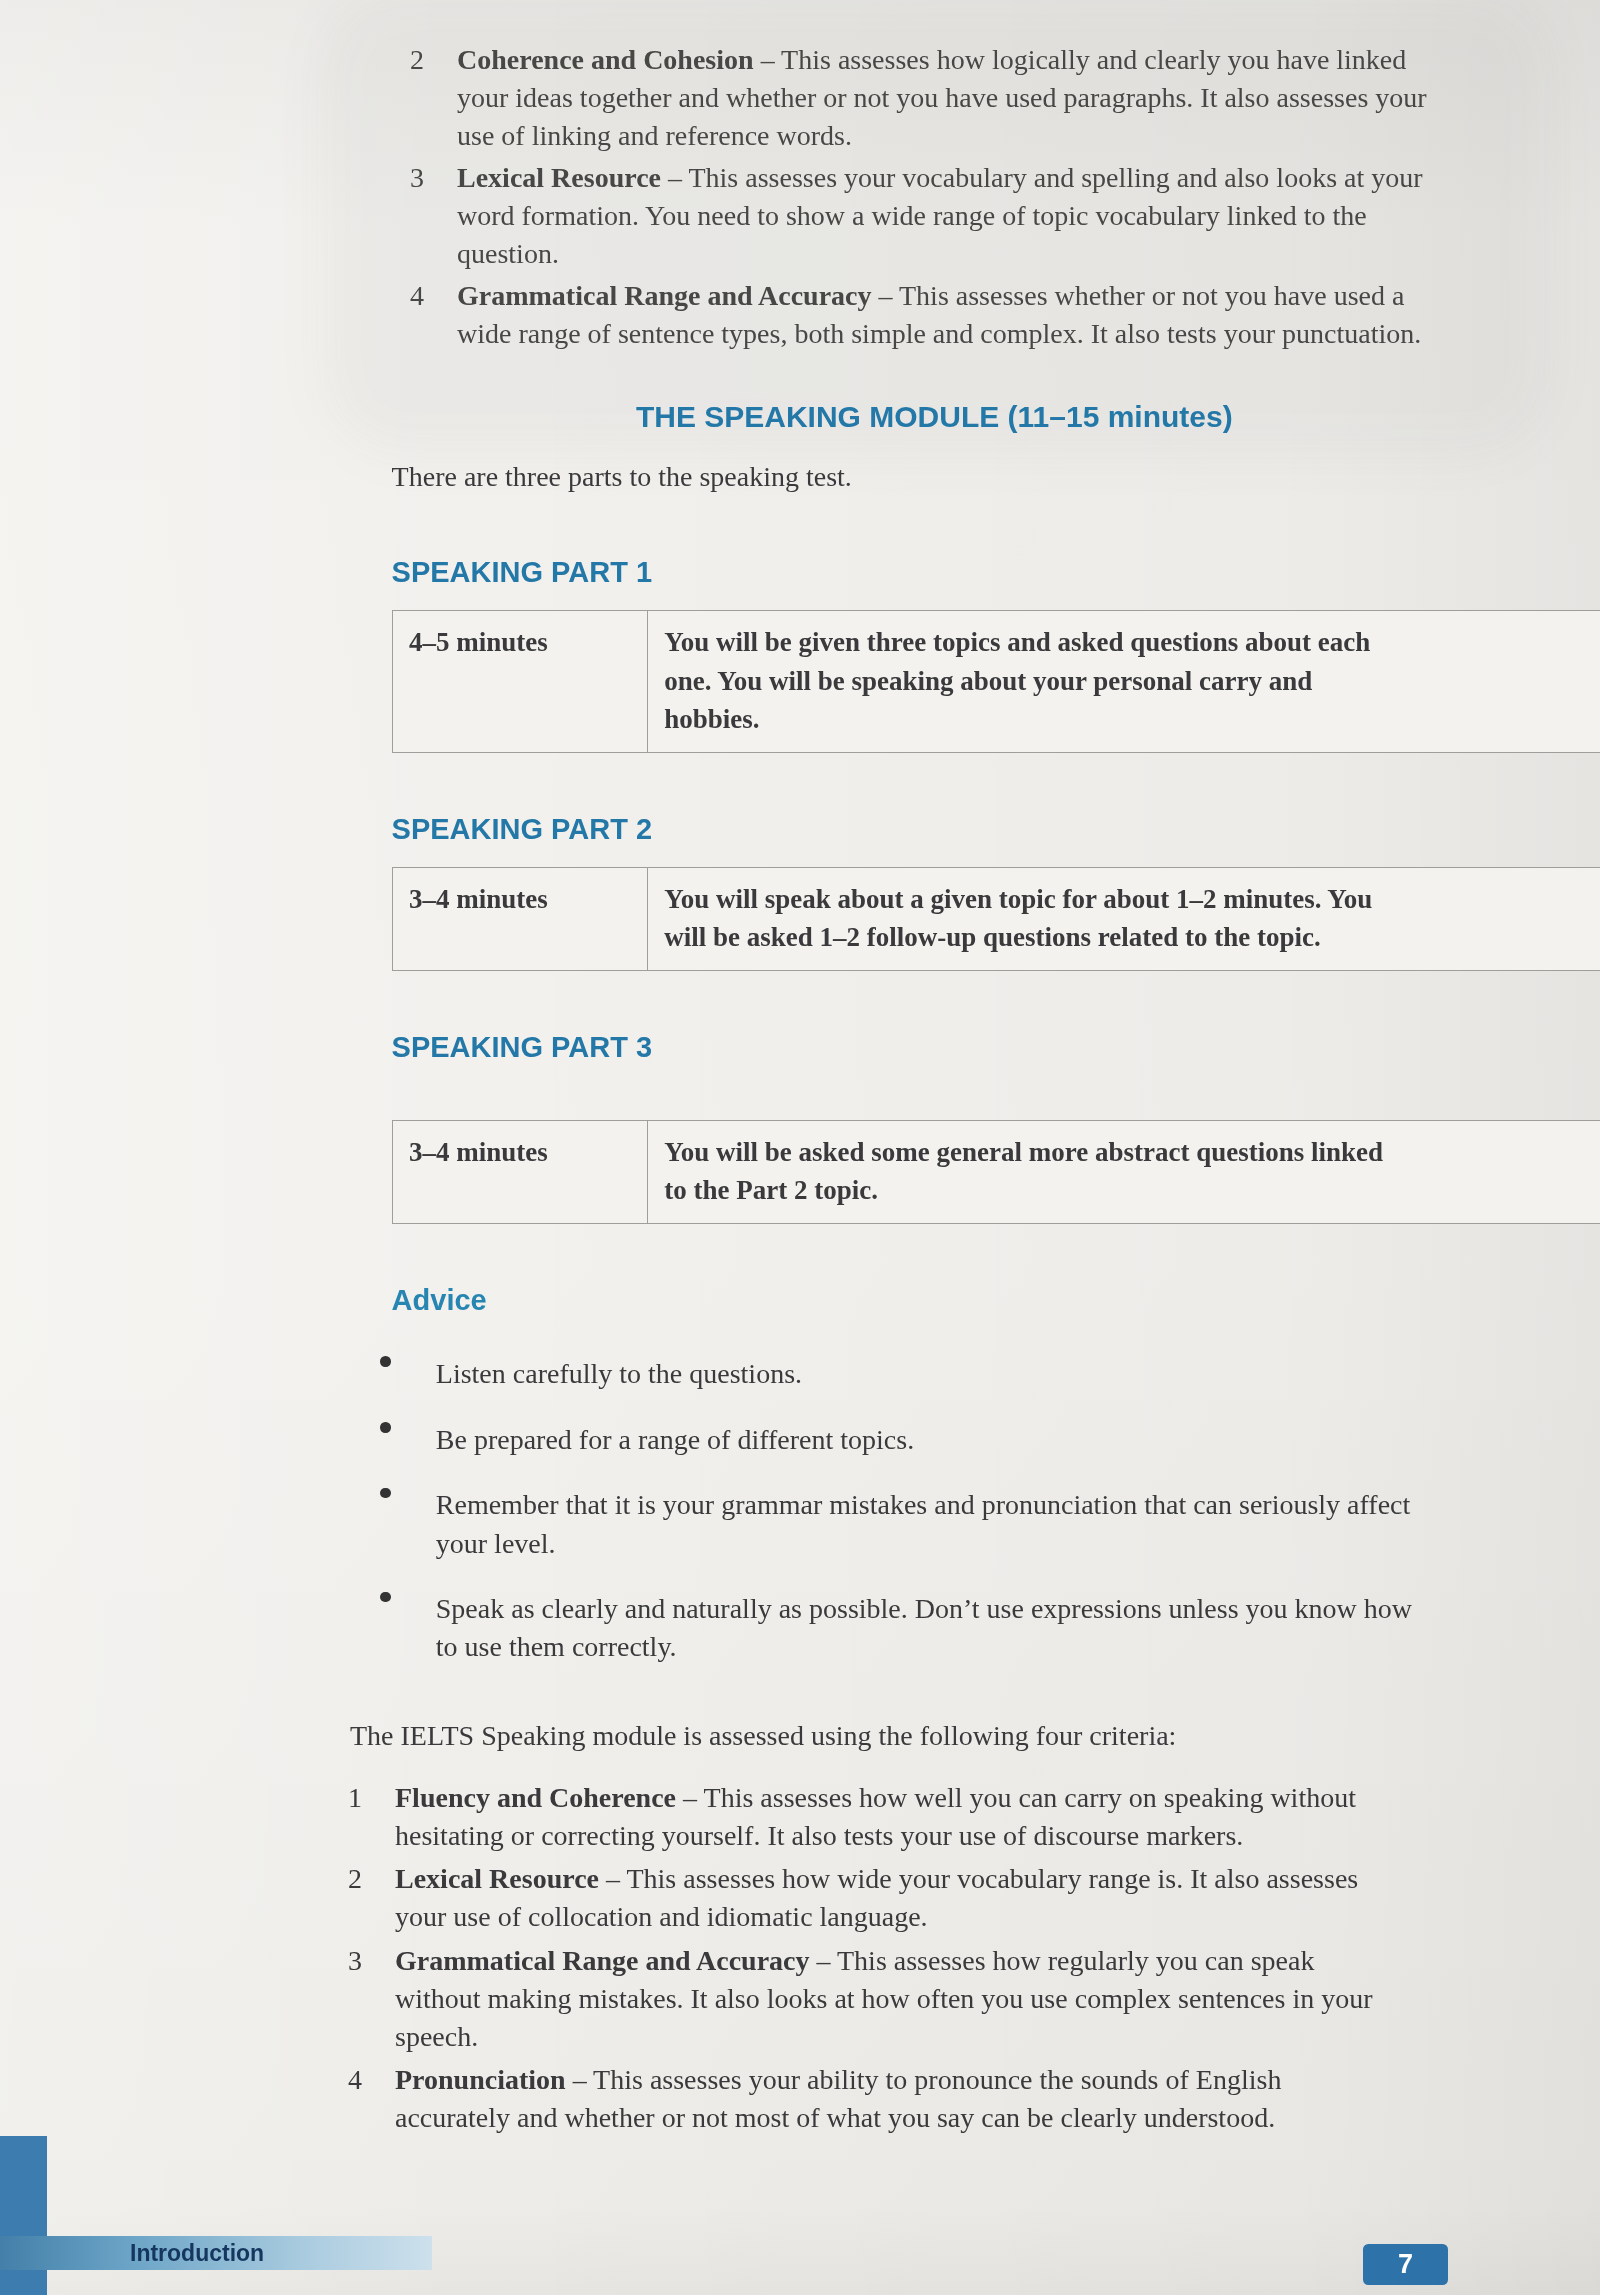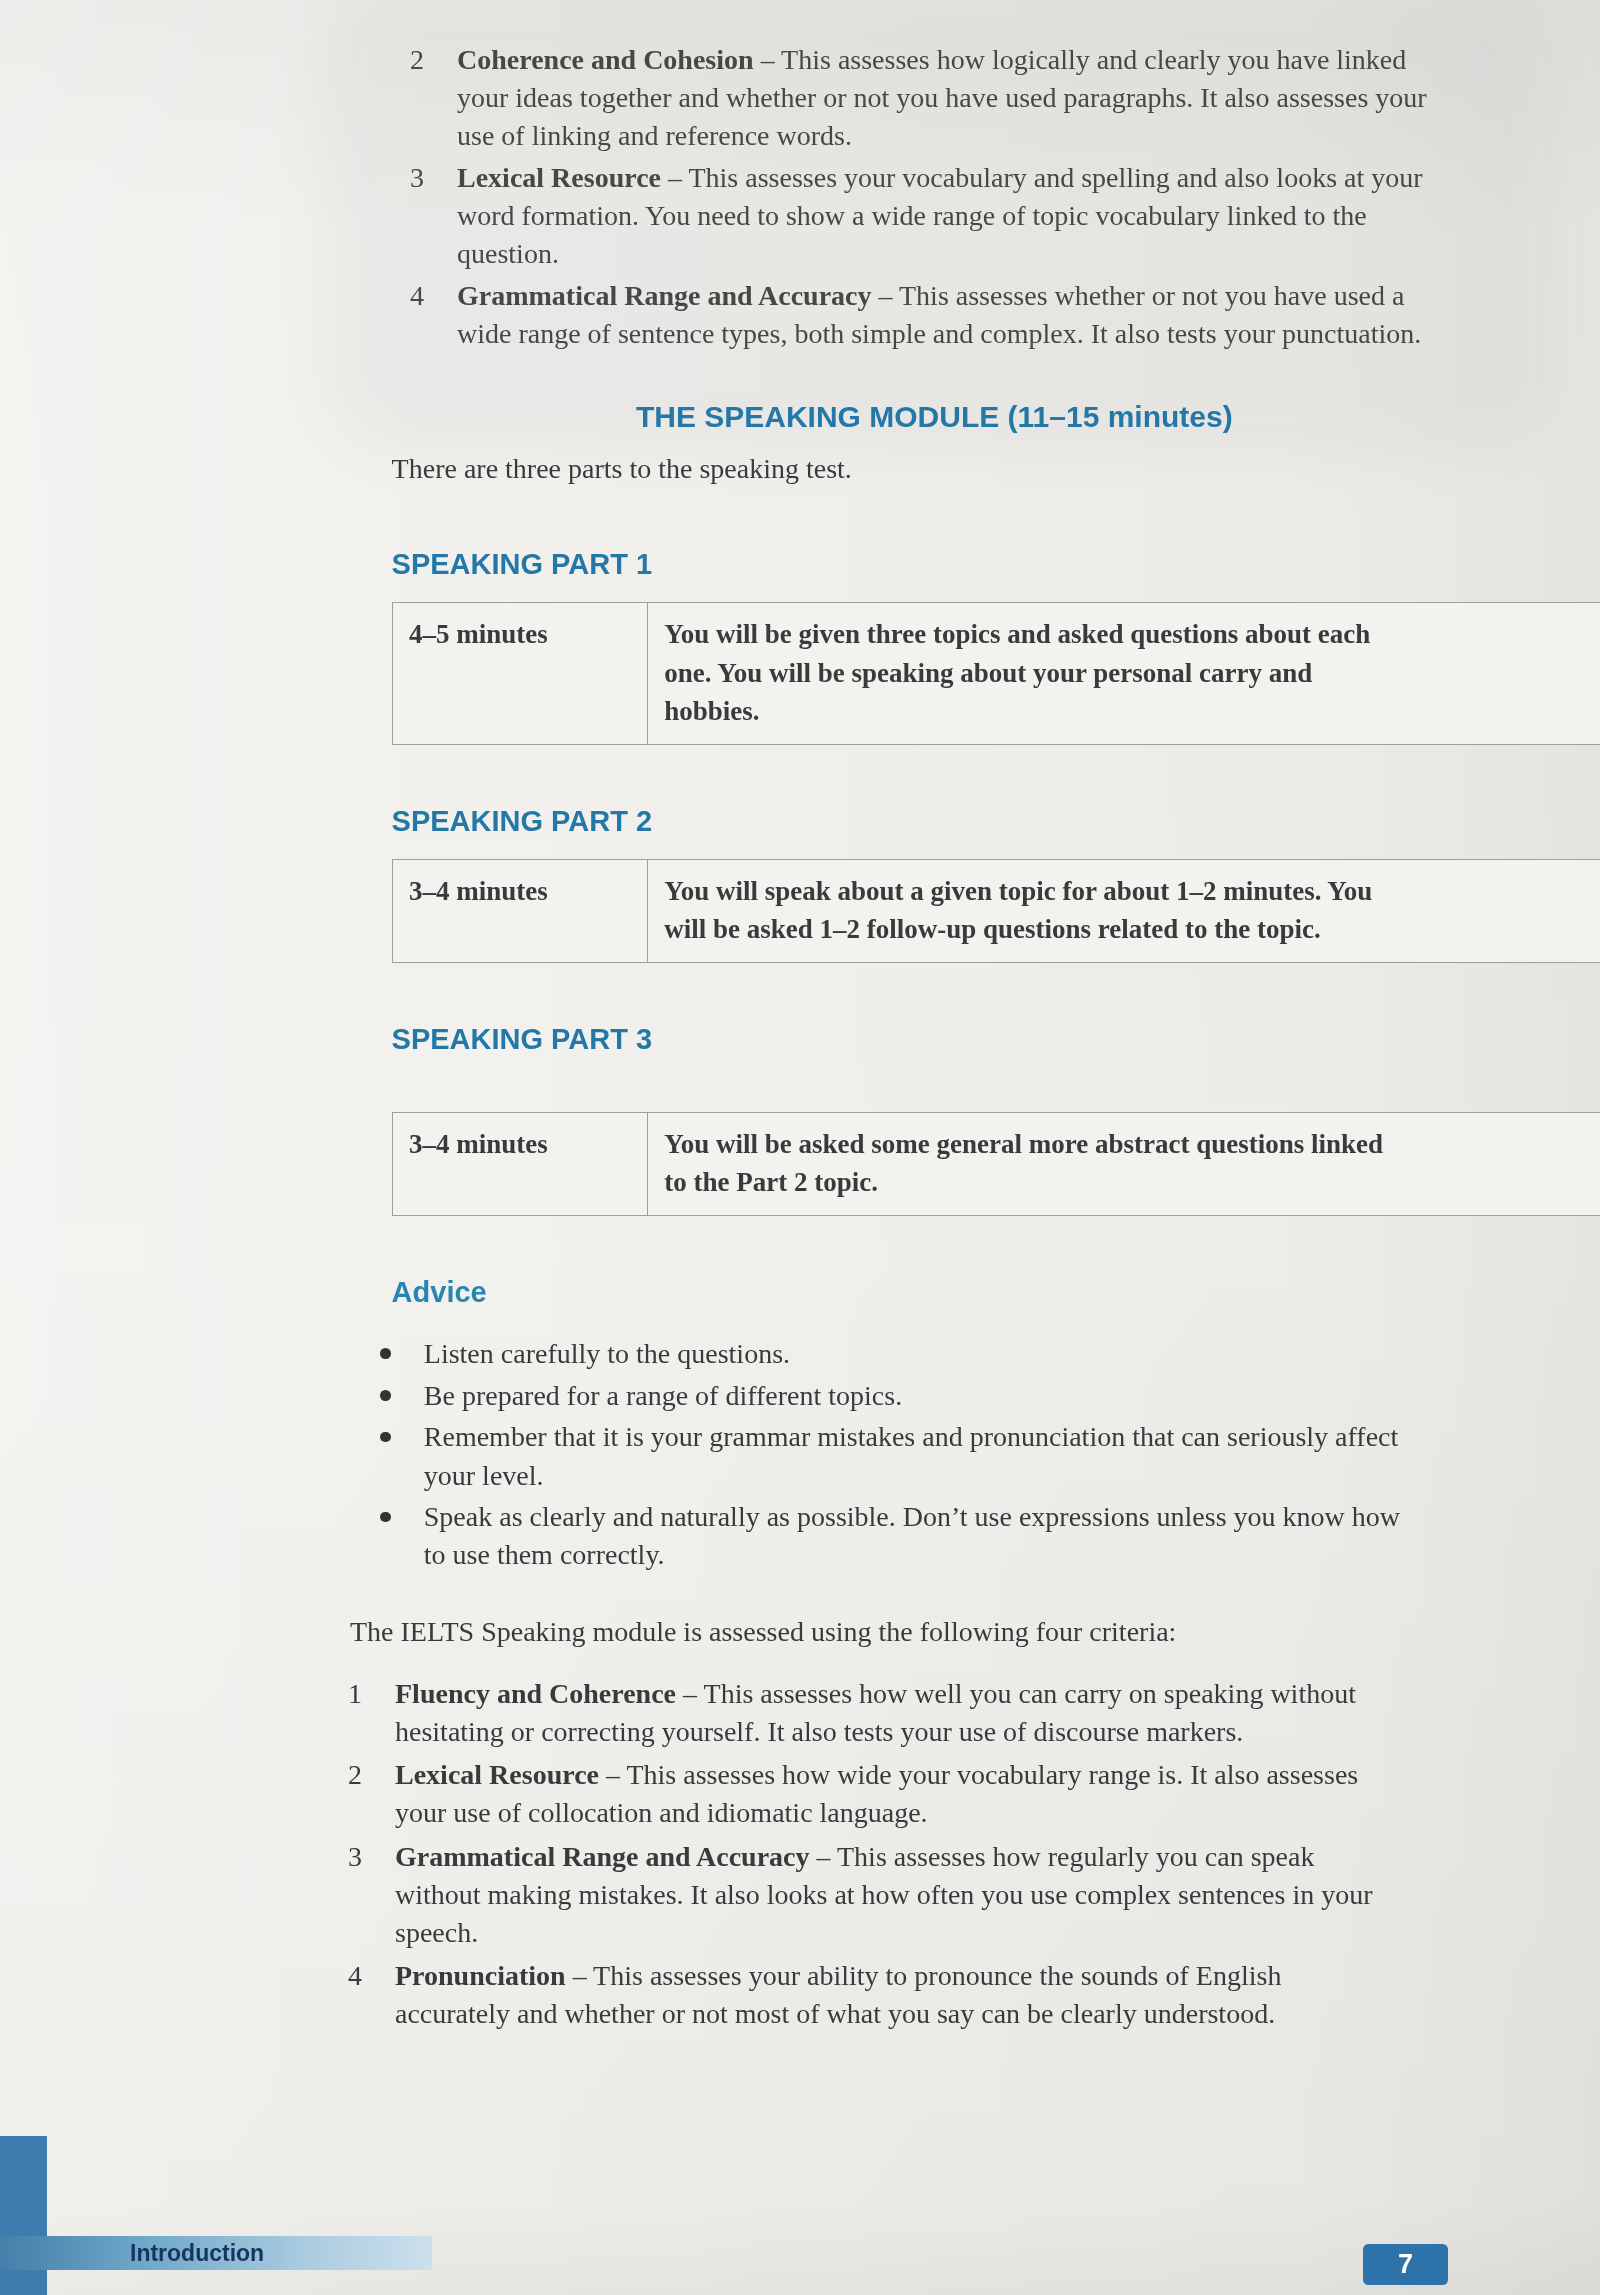--- a/index.html
+++ b/index.html
@@ -34,21 +34,21 @@
   
   .h-blue{
     font-family:"Liberation Sans","DejaVu Sans",sans-serif;
     font-weight:bold;color:#2478a8;margin:0 0 0 22.6px;
   }
   .h-module{font-size:30px;margin-top:47px;text-align:center;}
   .h-part{font-size:29px;margin-top:60px;}
   .h-advice{font-size:29px;margin-top:60px;color:#2785b2;}
 
   .para{font-size:28px;line-height:1.36;margin:22.6px 0 0 22.6px;max-width:1015px;}
-  .para.intro{margin-top:16px;}
+  .para.intro{margin-top:24px;}
   .para.criteria-intro{margin:38px 0 0 -19px;}
 
   
   table.timing{
     border-collapse:collapse;
     margin:21px 0 0 22.6px;
     width:1284px;
     background:#f3f2ef;
   }
   table.timing.gap-large{margin-top:56px;}
@@ -60,21 +60,21 @@
     line-height:1.42;
     padding:12px 19.6px 13.5px 16.5px;
   }
   td.dur{width:218px;}
   td.desc .desc-inner{display:block;max-width:745px;}
 
   
   .bullets{margin:25.6px 0 0 11.3px;}
   .bullet-row{display:flex;margin-bottom:3.8px;}
   .dot{width:10.5px;height:10.5px;border-radius:50%;background:#333;flex-shrink:0;margin:13.5px 33px 0 0;}
-  .bullet-text{margin:0;font-size:28px;line-height:1.36;max-width:1000px;}
+  .bullet-text{margin:12px;font-size:28px;line-height:1.36;max-width:1000px;}
 
   .numlist.bottomlist{margin-left:-21px;margin-top:24px;}
   .bottomlist .num-item{margin-bottom:5.3px;}
 
   
   .edge-strip{
     position:absolute;left:0;bottom:0;width:47px;height:159px;
     background:#3c7cae;
   }
   .footer-bar{

